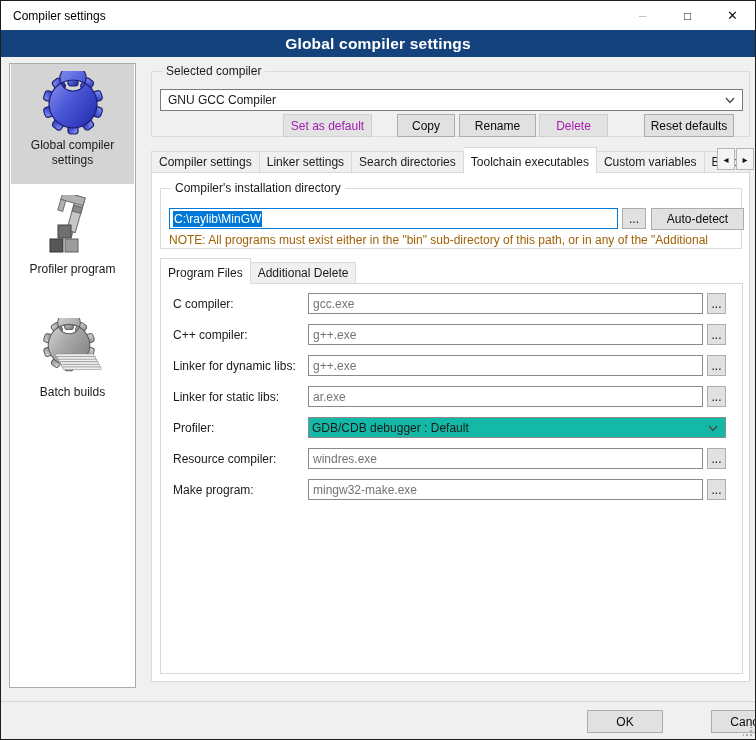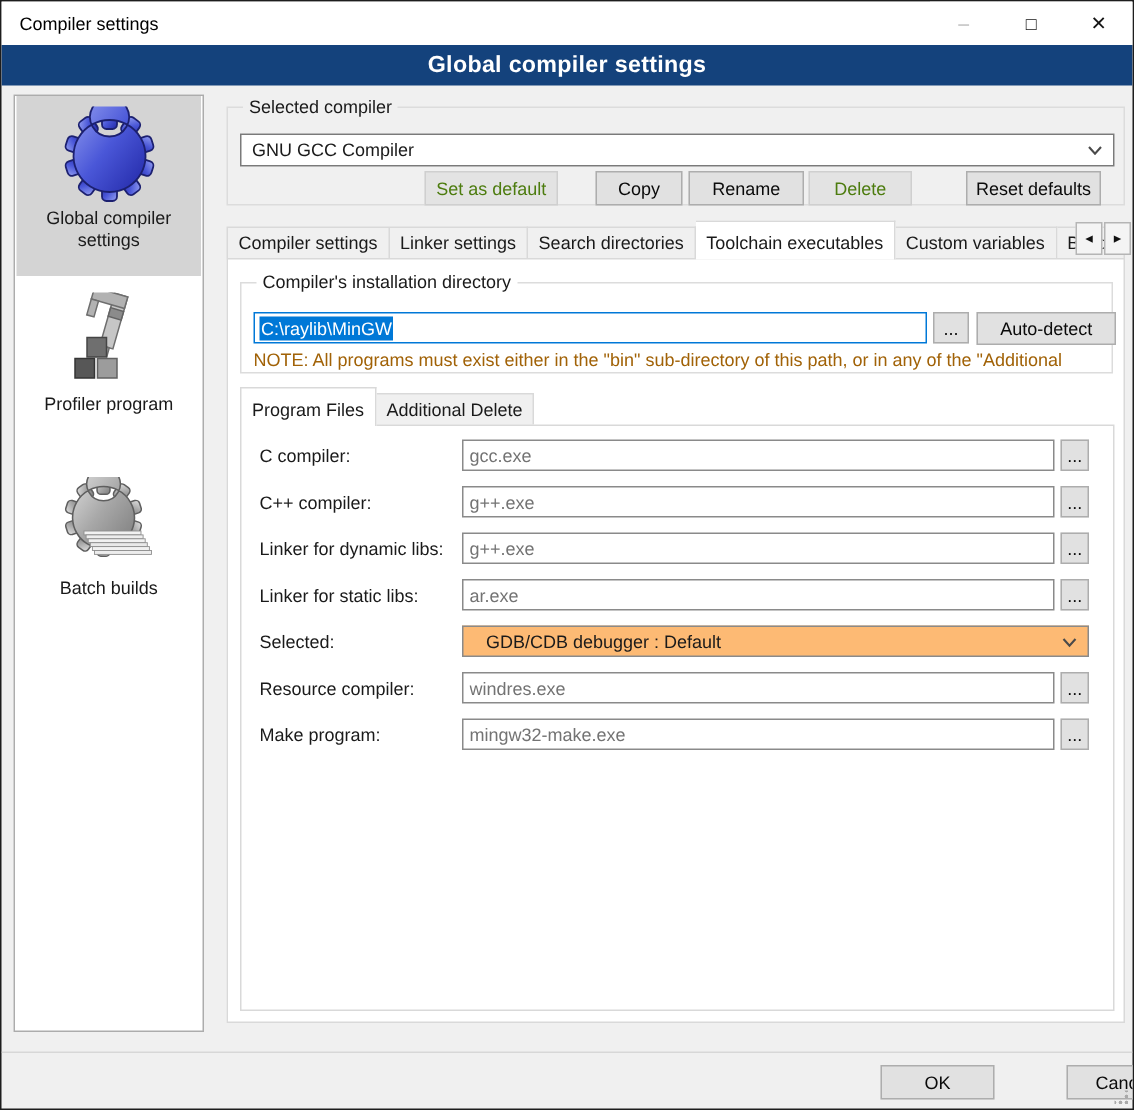--- a/index.html
+++ b/index.html
@@ -41,21 +41,21 @@
   .selgroup { left: 150px; top: 70px; width: 599px; height: 66px; }
 
   .combo { position: absolute; height: 22px; background: #fff; border: 1px solid #7a7a7a;
            display: flex; align-items: center; padding-left: 7px; }
   .combo .chev { position: absolute; right: 7px; top: 7px; }
   .combo-main { left: 8px; top: 17px; width: 583px; }
 
   .btn { position: absolute; height: 23px; background: #e1e1e1; border: 1px solid #adadad;
          font-family: "Liberation Sans", sans-serif; font-size: 12px; color: #0a0a0a;
          display: flex; align-items: center; justify-content: center; }
-  .btn.disabled { color: #4d7c0f; border-color: #cfcfcf; background: #e3e3e3; }
+  .btn.disabled { color: #a21caf; border-color: #cfcfcf; background: #e3e3e3; }
 
   .row-btns .btn { top: 42px; }
   .b-setdef { left: 131px; width: 89px; }
   .b-copy   { left: 245px; width: 58px; }
   .b-rename { left: 307px; width: 77px; }
   .b-delete { left: 387px; width: 69px; }
   .b-reset  { left: 492px; width: 90px; }
 
   
   .tabstrip { position: absolute; display: flex; align-items: flex-end; }
@@ -90,22 +90,22 @@
   .inner-tabs { left: 8px; top: 85px; height: 26px; width: 583px; }
   .inner-page { left: 8px; top: 110px; width: 583px; height: 391px; }
 
   
   .frow { position: absolute; left: 0; width: 100%; height: 21px; }
   .frow .flabel { position: absolute; left: 12px; top: 4px; }
   .frow input.ftext { position: absolute; left: 147px; top: 0; width: 395px; height: 21px;
                       border: 1px solid #8a8a8a; padding: 0 4px; font: 12px "Liberation Sans", sans-serif;
                       color: #737373; background: #fff; }
   .frow .fbrowse { left: 546px; top: 0; width: 19px; height: 21px; position: absolute; }
-  .fselect { position: absolute; left: 147px; top: 0; width: 418px; height: 21px; background: #fdba74;
-             border: 1px solid #8a8a8a; display: flex; align-items: center; padding-left: 15px; }
+  .fselect { position: absolute; left: 147px; top: 0; width: 418px; height: 21px; background: #14b8a6;
+             border: 1px solid #8a8a8a; display: flex; align-items: center; padding-left: 3px; }
   .fselect .chev { position: absolute; right: 7px; top: 7px; }
   .r0 { top: 9px; } .r1 { top: 40px; } .r2 { top: 71px; } .r3 { top: 102px; }
   .r4 { top: 133px; } .r5 { top: 164px; } .r6 { top: 195px; }
 
   
   .footer-line { position: absolute; left: 0; top: 700px; width: 754px; height: 1px; background: #d7d7d7; }
   .f-ok { left: 586px; top: 709px; width: 76px; }
   .f-cancel { left: 670px; top: 709px; width: 76px; margin-left: 40px; }
   .grip { position: absolute; right: 3px; bottom: 3px; width: 9px; height: 9px;
           background:
@@ -283,21 +283,21 @@
         <button class="btn fbrowse">...</button>
       </div>
 
       <div class="frow r3">
         <span class="flabel">Linker for static libs:</span>
         <input class="ftext" type="text" value="ar.exe" style="">
         <button class="btn fbrowse">...</button>
       </div>
 
       <div class="frow r4">
-        <span class="flabel">Selected:</span>
+        <span class="flabel">Profiler:</span>
         <div class="fselect">
           <span>GDB/CDB debugger : Default</span>
           <svg class="chev" width="10" height="7" viewBox="0 0 10 7">
             <polyline points="1,1 5,5.5 9,1" fill="none" stroke="#4a4a4a" stroke-width="1.4"></polyline>
           </svg>
         </div>
       </div>
 
       <div class="frow r5">
         <span class="flabel">Resource compiler:</span>

